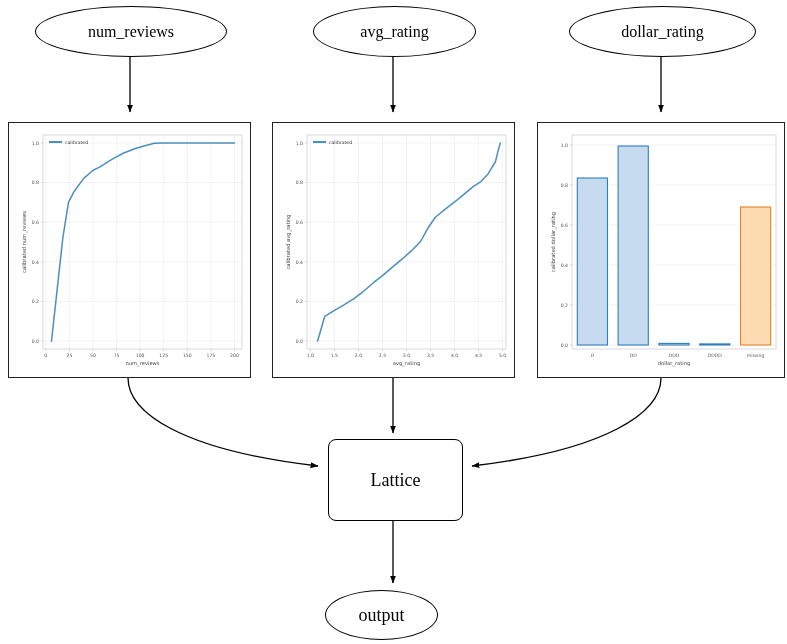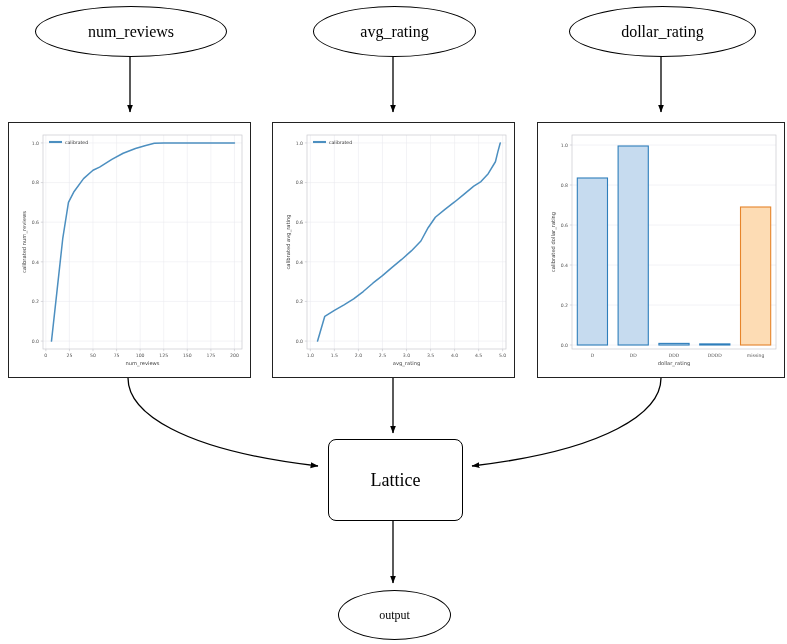--- a/index.html
+++ b/index.html
@@ -214,17 +214,17 @@
         <text x="30" y="23.8" text-anchor="end" class="ticklabel">1.0</text>
         <text x="136" y="242" text-anchor="middle" class="axlabel">dollar_rating</text>
         <text x="0" y="0" text-anchor="middle" transform="translate(17,119) rotate(-90)" class="axlabel">calibrated dollar_rating</text>
       </svg>
   </div>
 
   <div class="node box-node" style="left:328px;top:439px;width:133px;height:80px;border-radius:8px;">
     <span>Lattice</span>
   </div>
 
-  <div class="node ellipse-node" style="left:338px;top:590px;width:111px;height:48px;font-size:12px;">
+  <div class="node ellipse-node" style="left:325px;top:590px;width:111px;height:48px;font-size:18px;">
     <span>output</span>
   </div>
 
 </div>
 
 </body></html>

